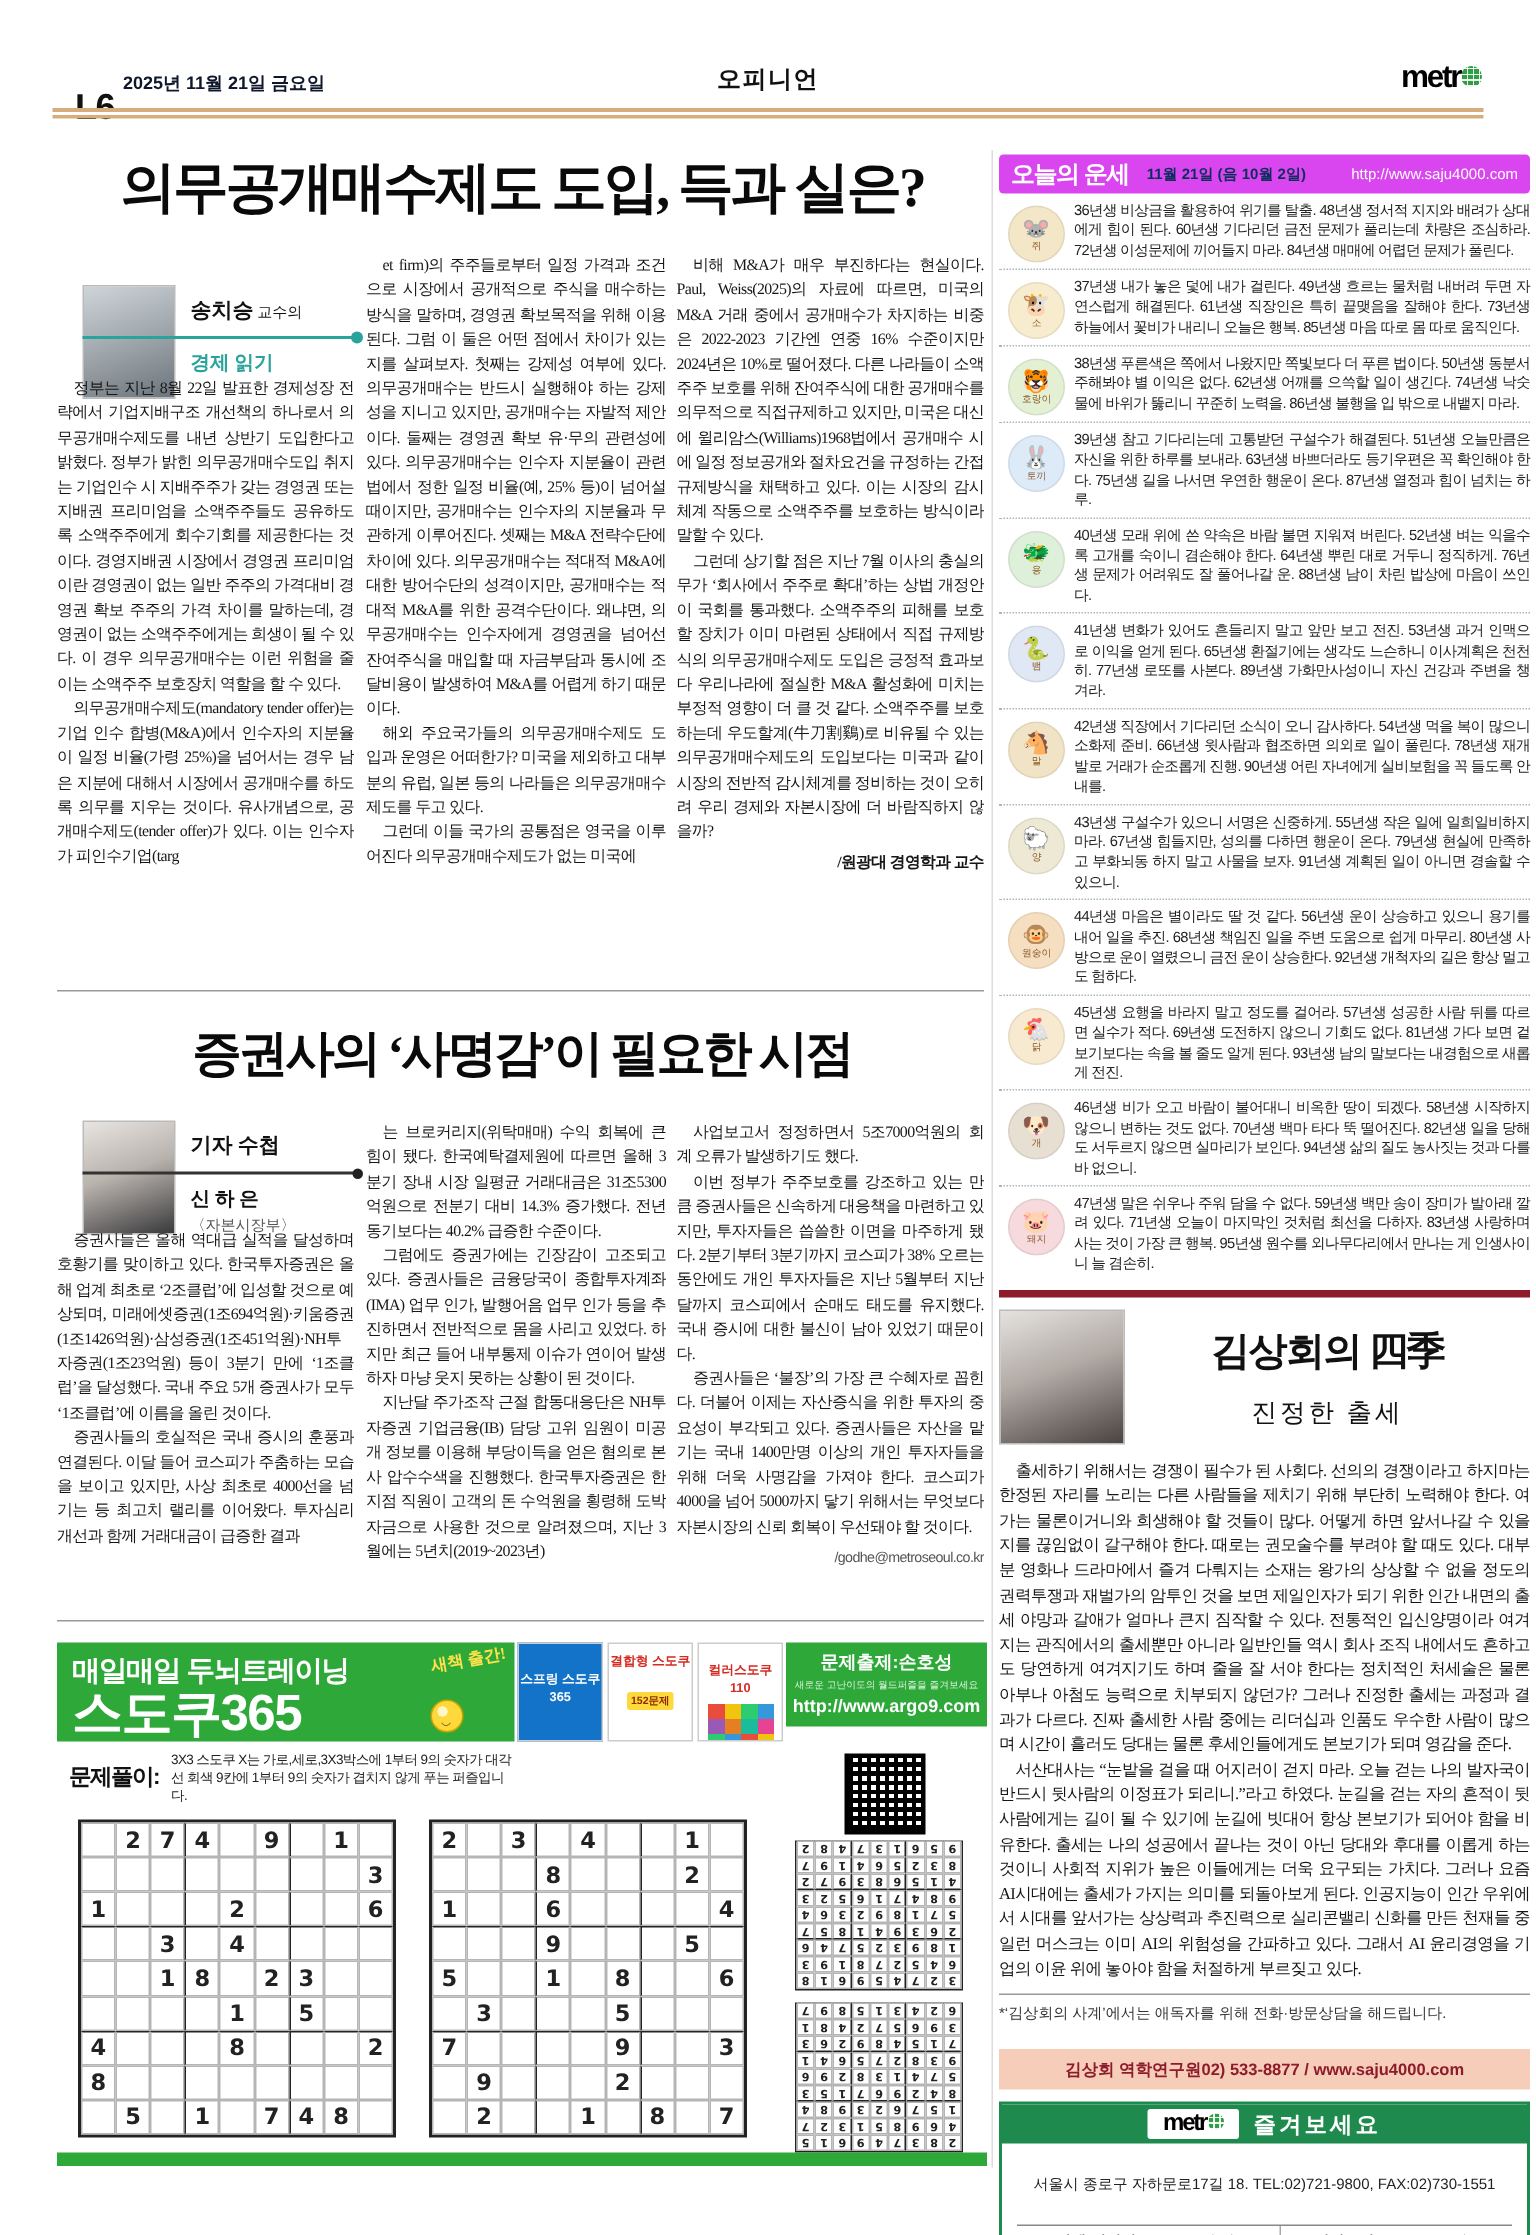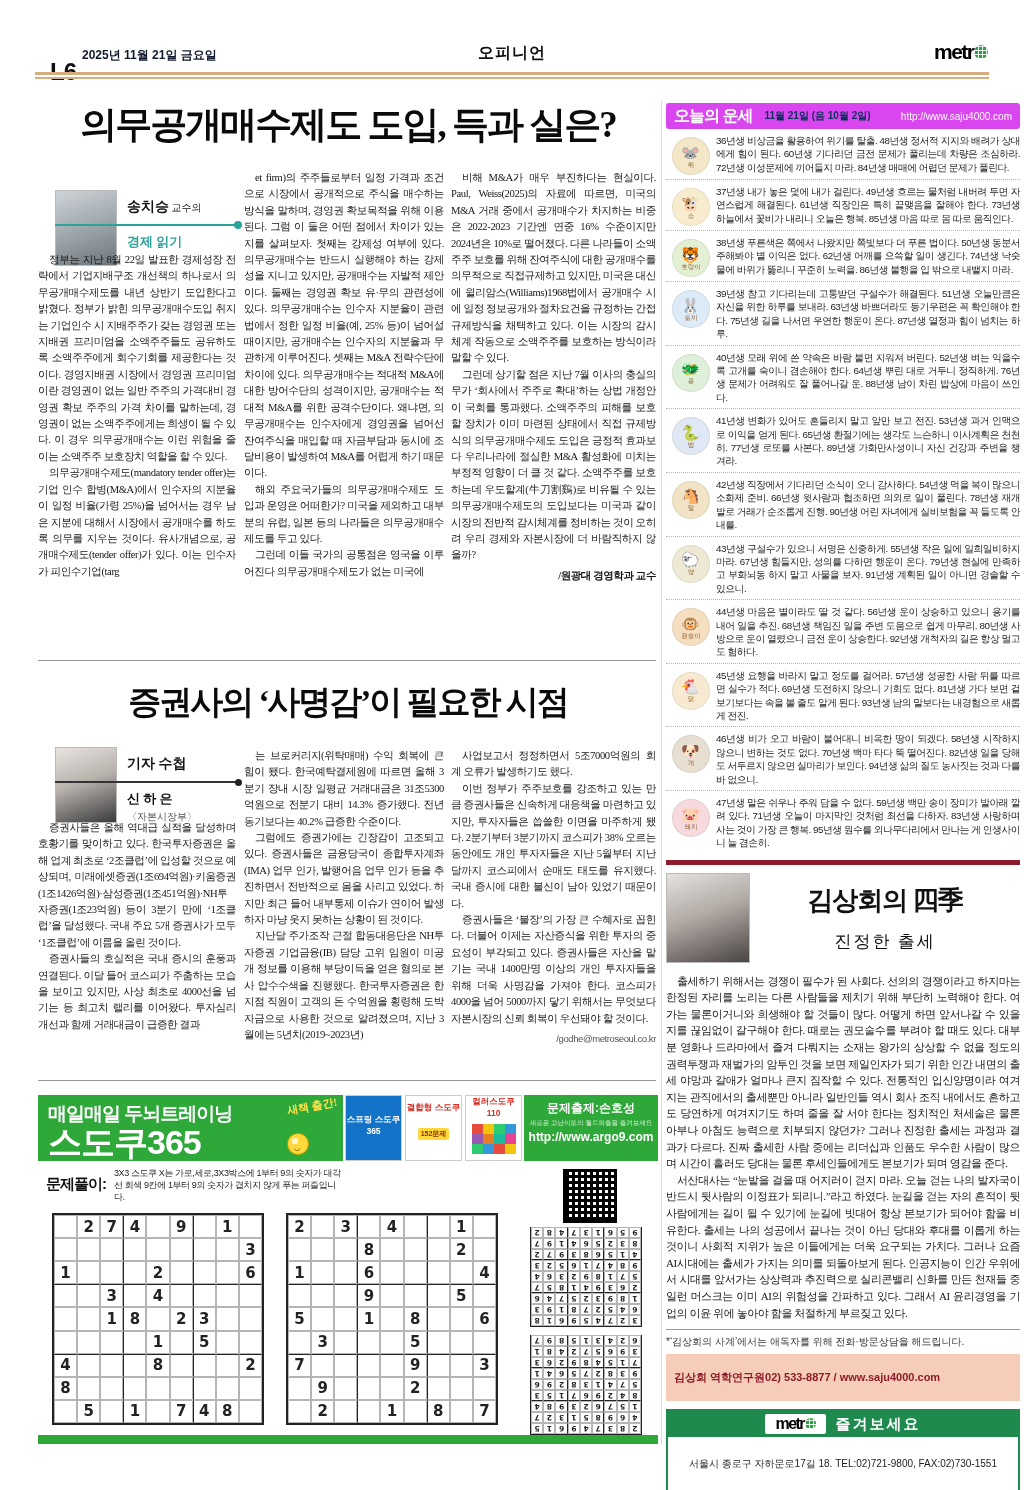--- a/index.html
+++ b/index.html
@@ -64,27 +64,27 @@
   .ad-banner-title { font:bold 34px "Liberation Sans", sans-serif; letter-spacing:-1px; line-height:30px; display:inline-block; }
   .ad-script { position:absolute; right:6px; top:4px; color:#ffe24a; font:bold 11px "Liberation Serif", serif; transform:rotate(-10deg); }
   .mascot { position:absolute; right:34px; bottom:6px; width:22px; height:22px; border-radius:50%;
      background:radial-gradient(circle at 35% 35%, #fff6c8 0 18%, #ffd93b 19% 100%); border:1px solid #c9a300; }
   .mascot::after { content:"‿"; position:absolute; left:6px; top:2px; color:#7a5c00; font-size:11px; }
   .ad-books { position:absolute; left:307px; top:0; width:177px; height:66px; display:flex; gap:3px; }
   .book { flex:1; border:1px solid #ccc; font-size:8.5px; overflow:hidden; text-align:center; }
   .book1 { background:#1273c9; color:#fff; font-weight:bold; padding-top:18px; }
   .book2 { background:#fff; color:#d62b22; font-weight:bold; padding-top:6px; }
   .book2 .badge { display:inline-block; margin-top:14px; background:#ffd93b; color:#8a2c00; font-size:7px; padding:1px 3px; border-radius:2px; }
-  .book3 { background:#fff; color:#d62b22; font-weight:bold; padding-top:0; }
+  .book3 { background:#fff; color:#d62b22; font-weight:bold; padding-top:12px; }
   .mosaic { margin:6px auto 0; width:44px; height:30px;
      background:
        linear-gradient(90deg,#e74c3c 0 25%,#f1c40f 0 50%,#2ecc71 0 75%,#3498db 0) 0 0/44px 10px no-repeat,
        linear-gradient(90deg,#9b59b6 0 25%,#e67e22 0 50%,#1abc9c 0 75%,#e84393 0) 0 10px/44px 10px no-repeat,
        linear-gradient(90deg,#2ecc71 0 25%,#3498db 0 50%,#e74c3c 0 75%,#f1c40f 0) 0 20px/44px 10px no-repeat; }
-  .ad-right { position:absolute; left:486px; top:0; width:134px; height:66px; background:#2fa83a; color:#fff; text-align:center; padding-top:5px; }
+  .ad-right { position:absolute; left:486px; top:0; width:134px; height:56px; background:#2fa83a; color:#fff; text-align:center; padding-top:5px; }
   .ad-right .pub { font:bold 12px "Liberation Sans", sans-serif; }
   .ad-right .pub-sub { font-size:6.5px; color:#d9f2d9; margin:2px 0; }
   .ad-right .url { font:bold 12px "Liberation Sans", sans-serif; }
   .qr { position:absolute; left:525px; top:74px; width:54px; height:54px; border:3px solid #000; background:
        repeating-linear-gradient(0deg,#000 0 3px,transparent 3px 6px),
        repeating-linear-gradient(90deg,#000 0 3px,#fff 3px 6px); }
   .discount { position:absolute; left:505px; top:136px; width:95px; text-align:center;
       font:bold 12px "Liberation Sans", sans-serif; color:#111; background:#e4f3e2; padding:2px 0; }
   .solve-row { position:absolute; left:8px; top:72px; width:300px; display:flex; }
   .solve-label { font:bold 15px "Liberation Sans", sans-serif; letter-spacing:-1px; white-space:nowrap; margin-right:8px; padding-top:8px; }
@@ -119,22 +119,22 @@
   .saju-head { display:flex; margin-top:8px; }
   .saju-photo { width:84px; height:90px; flex:0 0 84px;
      background:linear-gradient(160deg,#e5e2df 0%,#b1aaa5 45%,#4a4442 100%); border:1px solid #bbb; }
   .saju-titles { flex:1; text-align:center; padding-top:10px; }
   .saju-title { font:bold 26px "Liberation Serif", serif; letter-spacing:-1px; }
   .saju-sub { font:17px "Liberation Serif", serif; margin-top:12px; letter-spacing:2px; }
   .saju-body { margin-top:10px; font-family:"Liberation Serif", serif; font-size:11px; line-height:16.6px;
      text-align:justify; letter-spacing:-0.4px; max-height:378px; overflow:hidden; color:#161616; }
   .saju-body p { text-indent:11px; }
   .saju-note { border-top:1px solid #999; margin-top:8px; padding-top:5px; font-size:10px; color:#333; }
-  .saju-contact { margin-top:5px; background:#f5cdb8; color:#8e1b2b; text-align:left;
-     font:bold 11px "Liberation Sans", sans-serif; padding:16px 8px; }
+  .saju-contact { margin-top:17px; background:#f5cdb8; color:#8e1b2b; text-align:center;
+     font:bold 11px "Liberation Sans", sans-serif; padding:6px 8px; }
 
   .metro-box { margin-top:8px; border:2px solid #1f8a4e; }
   .metro-box-head { background:#1f8a4e; height:26px; display:flex; align-items:center; justify-content:center; gap:10px; }
   .metro-chip { background:#fff; padding:1px 10px; border-radius:2px; }
   .metro-chip .metro-logo { font-size:16px; }
   .metro-chip .globe { width:11px; height:11px; }
   .metro-box-name { color:#fff; font:bold 15px "Liberation Sans", sans-serif; letter-spacing:2px; }
   .metro-addr { text-align:center; font-size:10px; color:#222; padding:20px 0; border-bottom:1px solid #888; margin:0 10px; }
   .m-row { display:flex; border-bottom:1px solid #aaa; margin:0 10px; font-size:10px; }
   .m-row:last-of-type { border-bottom:1px solid #555; }

